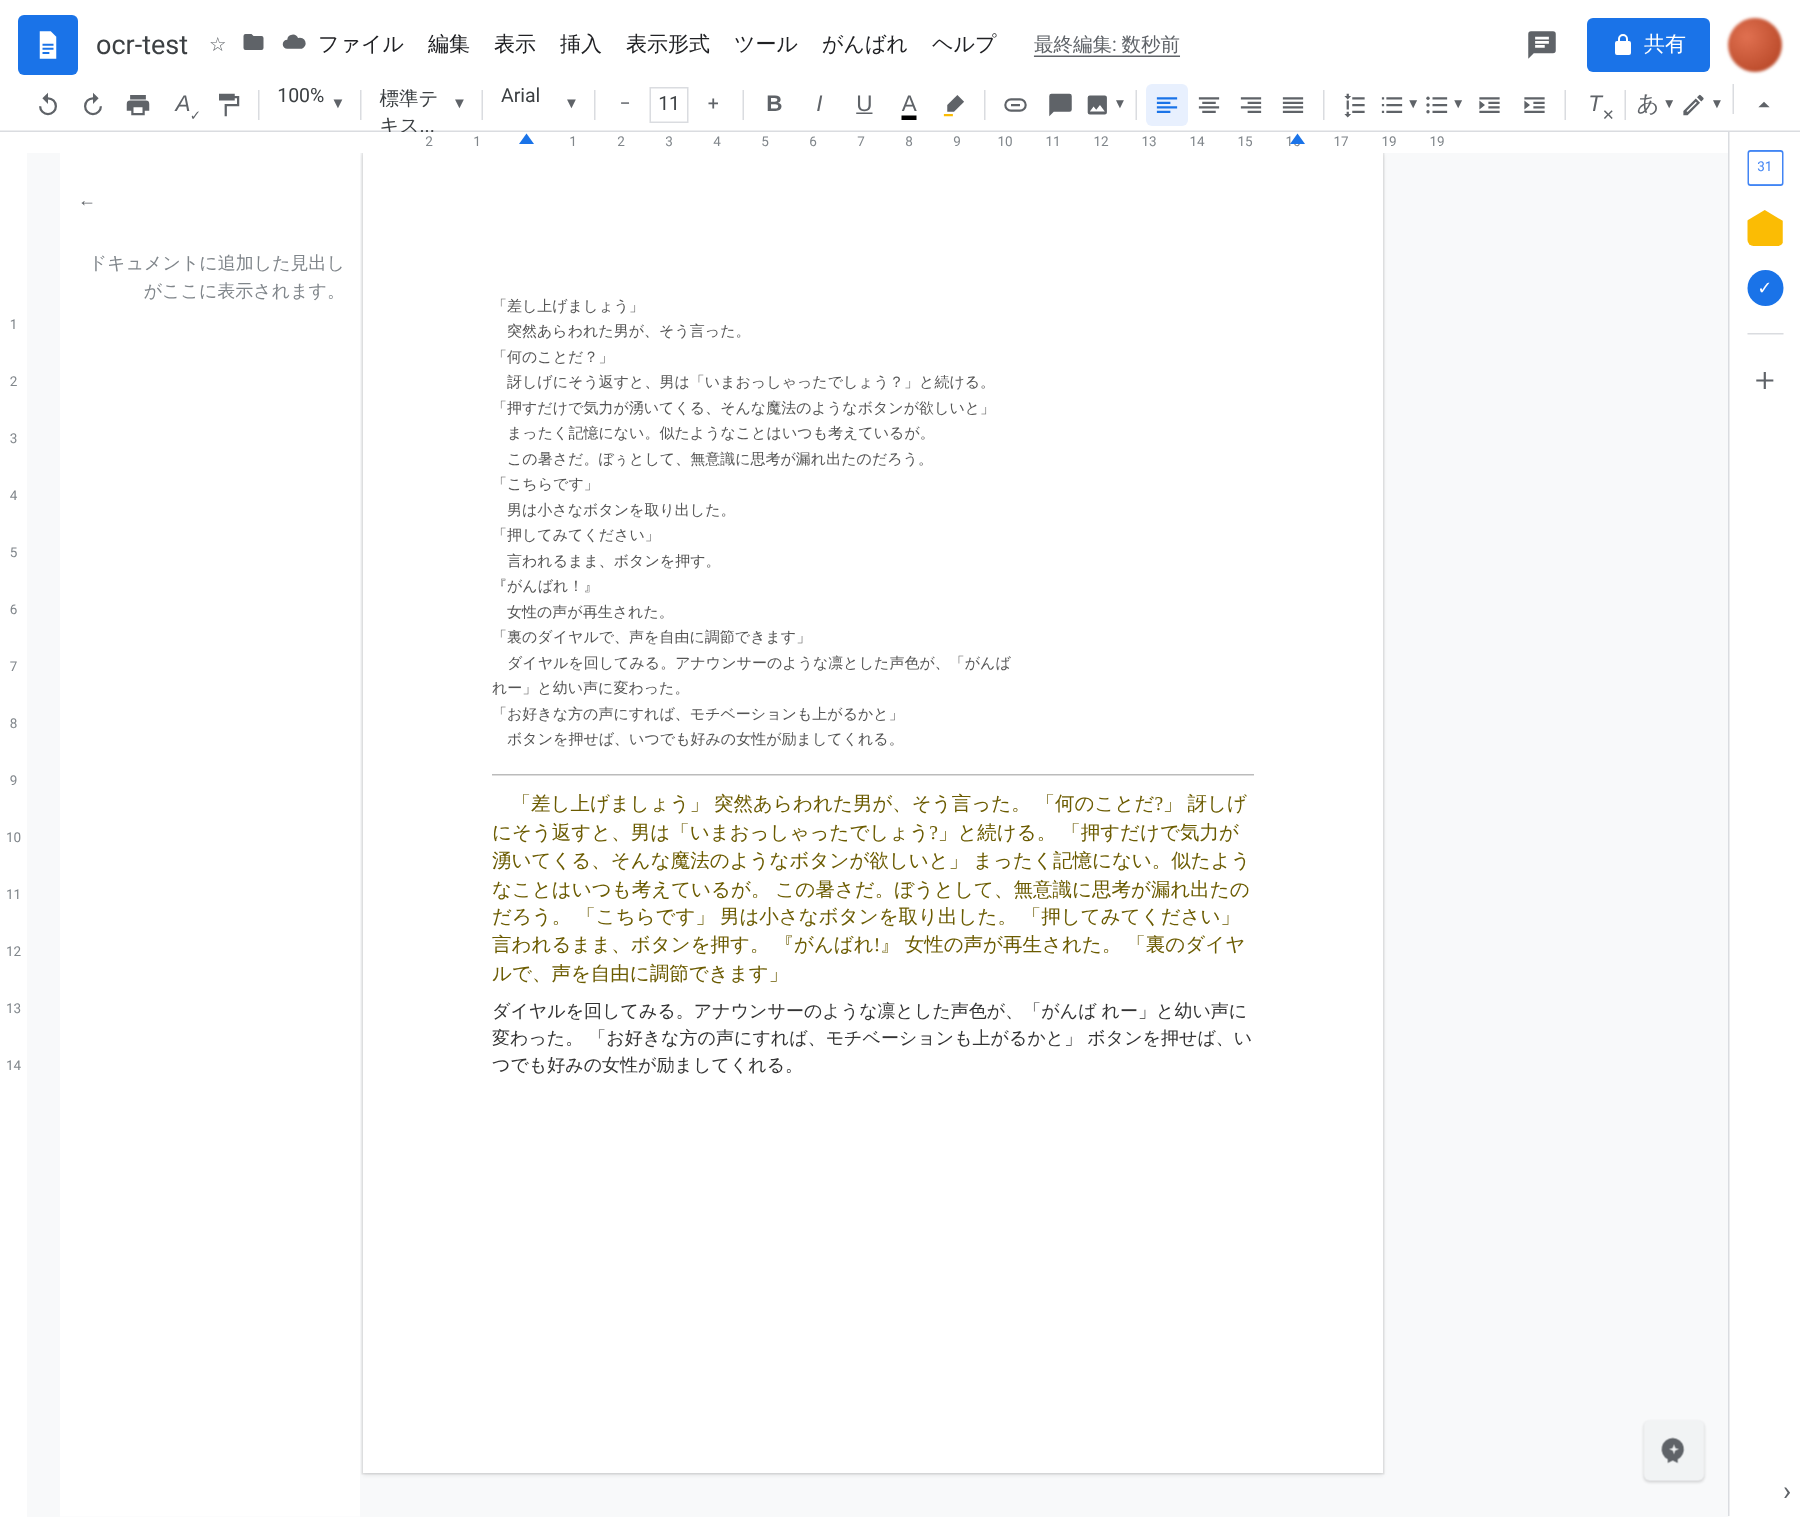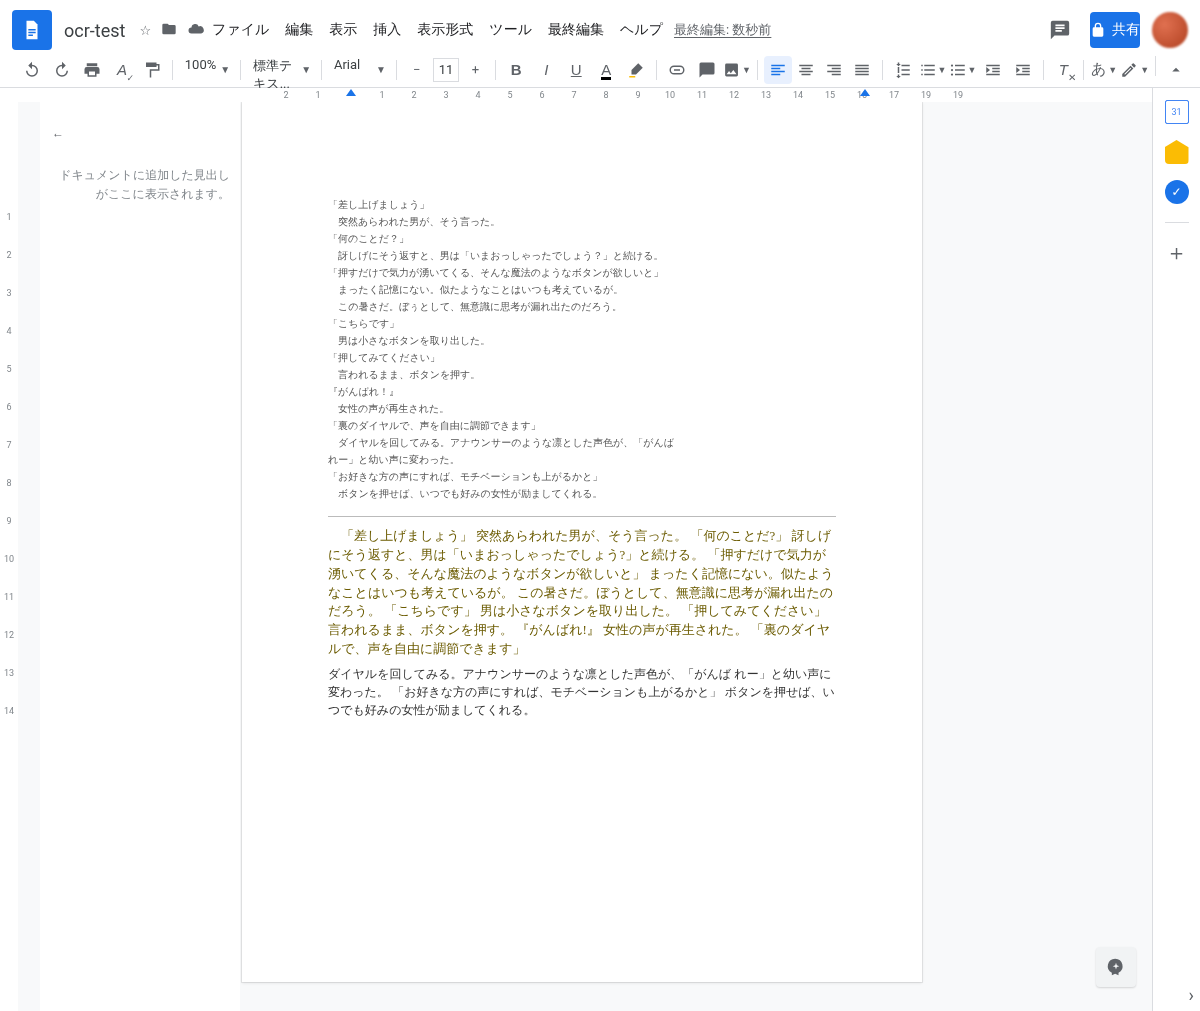--- a/index.html
+++ b/index.html
@@ -18,29 +18,29 @@
   width: 40px; height: 40px; background: #1a73e8; border-radius: 4px;
   display: flex; align-items: center; justify-content: center; margin-right: 8px;
 }
 .docs-icon svg { fill: #fff; }
 .doc-meta { flex: 1; display: flex; flex-direction: row; }
 .doc-name-row { display: flex; align-items: center; gap: 10px; height: 24px; }
 .doc-name { font-size: 18px; color: #3c4043; padding: 2px 4px; }
 .doc-name-row .ico { color: #5f6368; cursor: pointer; }
 .menu-row { display: flex; align-items: center; gap: 2px; height: 24px; }
 .menu-item { padding: 4px 7px; color: #202124; font-size: 14px; cursor: pointer; border-radius: 4px; }
-.last-edit { color: #5f6368; font-size: 13px; margin-left: 2px; text-decoration: underline; text-underline-offset: 3px; }
+.last-edit { color: #5f6368; font-size: 13px; margin-left: 16px; text-decoration: underline; text-underline-offset: 3px; }
 .header-right { display: flex; align-items: center; gap: 12px; margin-left: auto; }
 .cm-icon {
   width: 36px; height: 36px; border-radius: 50%; display: flex; align-items: center; justify-content: center;
   background: #fff; color: #5f6368; cursor: pointer;
 }
 .share-btn {
   background: #1a73e8; color: #fff; border: none; border-radius: 4px;
-  height: 36px; padding: 0 0; font-size: 14px; display: flex; align-items: center; gap: 6px; cursor: pointer;
+  height: 36px; padding: 0 16px; font-size: 14px; display: flex; align-items: center; gap: 6px; cursor: pointer;
 }
 .avatar {
   width: 36px; height: 36px; border-radius: 50%;
   background: radial-gradient(circle at 35% 35%, #e07050, #b04020);
   filter: blur(1px);
 }
 
 
 .toolbar {
   height: 36px; display: flex; align-items: center; padding: 0 10px 0 18px;
@@ -154,21 +154,21 @@
               <path d="M19 18H6a4 4 0 0 1 0-8 5 5 0 0 1 9.6-1.5A4.5 4.5 0 0 1 19 18z"></path>
             </svg></span>
       </div>
       <div class="menu-row">
         <span class="menu-item">ファイル</span>
         <span class="menu-item">編集</span>
         <span class="menu-item">表示</span>
         <span class="menu-item">挿入</span>
         <span class="menu-item">表示形式</span>
         <span class="menu-item">ツール</span>
-        <span class="menu-item">最終編集</span>
+        <span class="menu-item">がんばれ</span>
         <span class="menu-item">ヘルプ</span>
         <span class="last-edit">最終編集: 数秒前</span>
       </div>
     </div>
     <div class="header-right">
       <div class="cm-icon">
         <svg width="22" height="22" viewBox="0 0 24 24" fill="#5f6368">
             <path d="M20 2H4a2 2 0 0 0-2 2v18l4-4h14a2 2 0 0 0 2-2V4a2 2 0 0 0-2-2zM7 9h10v2H7zm0-3h10v2H7zm0 6h7v2H7z"></path>
           </svg>
       </div>

